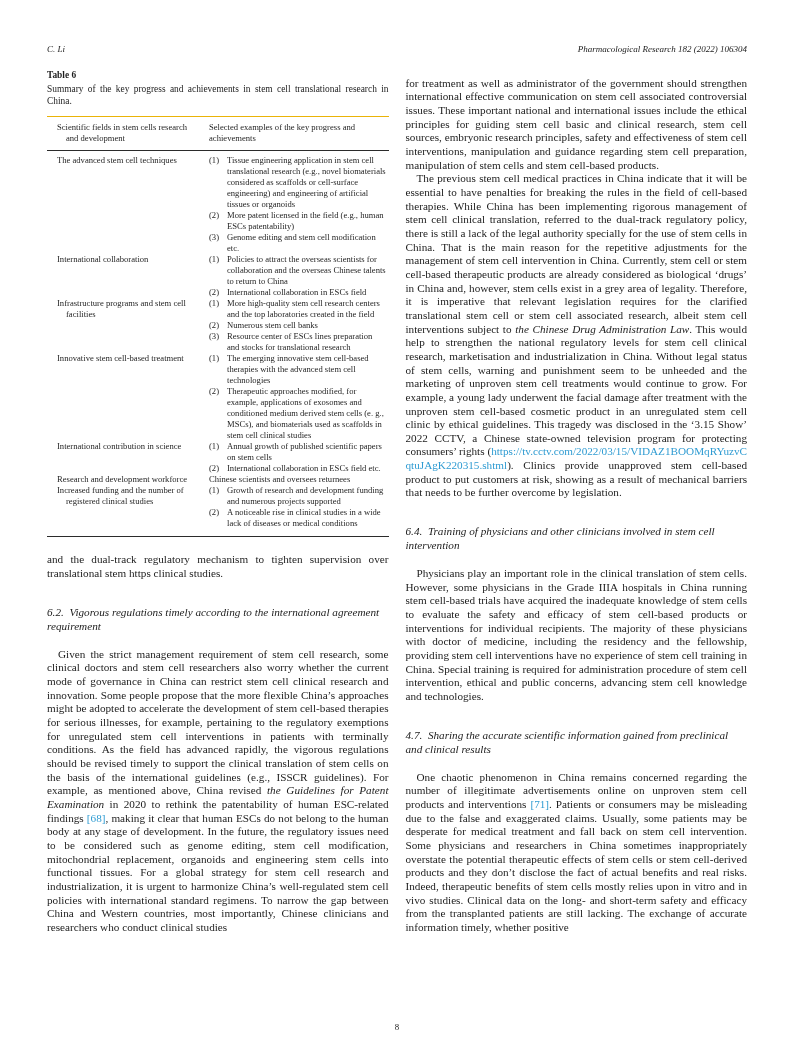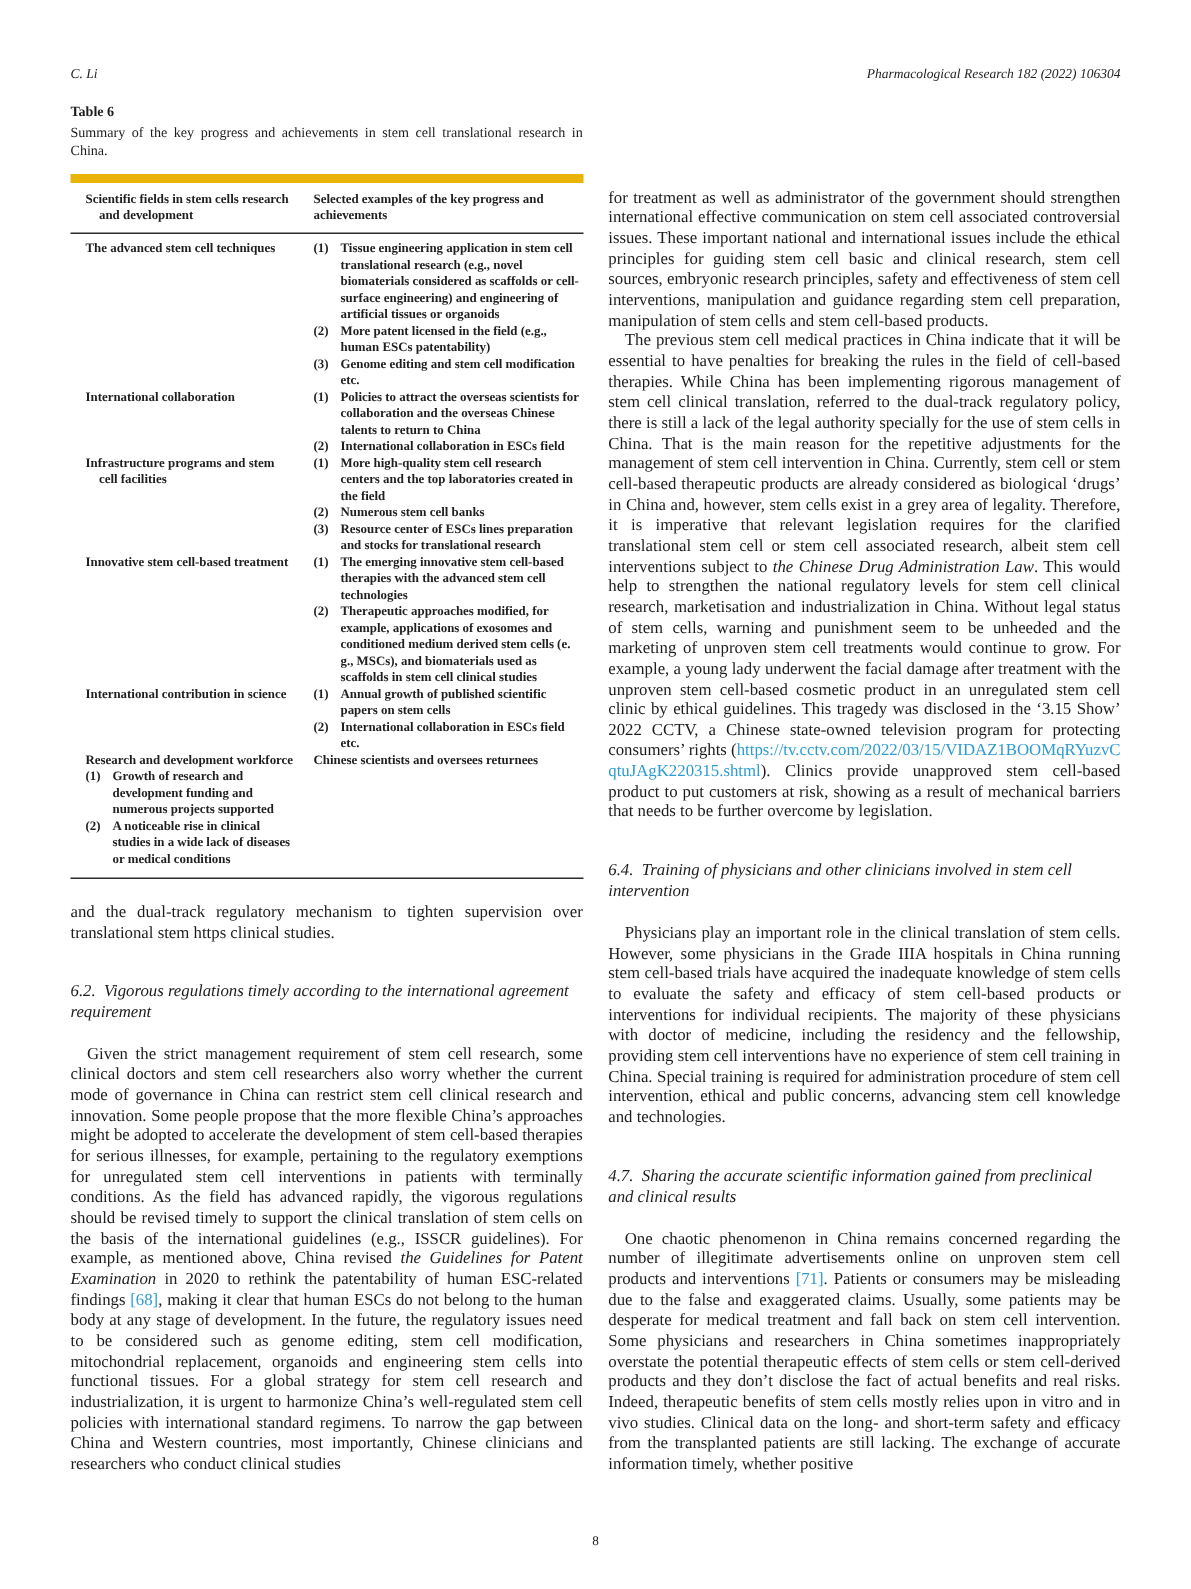--- a/index.html
+++ b/index.html
@@ -12,22 +12,22 @@
   .col{width:343px;box-sizing:border-box;}
   p.body{font-size:11.2px;line-height:1.22;text-align:justify;margin:0;}
   p.indent{text-indent:11px;}
   h3.sec{font-size:11.2px;font-style:italic;font-weight:normal;margin:24px 0 15px 0;
         line-height:1.25;}
   .it{font-style:italic;}
   .link{color:#2e9bd2;text-decoration:none;word-break:break-all;cursor:pointer;}
   
   .table-label{font-weight:bold;font-size:9.4px;margin-bottom:3px;}
   .table-caption{font-size:9.4px;line-height:1.3;text-align:justify;margin-bottom:9px;}
-  .sci-table{font-size:8.6px;line-height:1.28;border-top:6px solid #eab308;
-        border-bottom:1px solid #2b2b2b;margin-bottom:16px;color:#1f1f1f;font-weight:bold;}
+  .sci-table{font-size:8.6px;line-height:1.28;border-top:1px solid #eab308;
+        border-bottom:1px solid #2b2b2b;margin-bottom:16px;color:#1f1f1f;}
   .thead{display:grid;grid-template-columns:140px 1fr;column-gap:12px;
         padding:5px 2px 6px 10px;border-bottom:1px solid #2b2b2b;}
   .tbody{padding:4px 0 7px 0;}
   .trow{display:grid;grid-template-columns:140px 1fr;column-gap:12px;padding:0 2px 0 10px;}
   .tfield{padding-left:9px;text-indent:-9px;}
   .titem{display:flex;}
   .tnum{flex:0 0 18px;}
   .ttext{flex:1;}
   .footer{position:absolute;bottom:27px;left:0;right:0;text-align:center;font-size:8.8px;color:#222;}
 </style>
@@ -124,20 +124,21 @@
                     <span class="tnum">(2)</span>
                     <span class="ttext">International collaboration in ESCs field etc.</span>
                   </div>
                 </div>
               </div>
               <div class="trow">
                 <div class="tfield">Research and development workforce</div>
                 <div class="texamples">Chinese scientists and oversees returnees</div>
               </div>
               <div class="trow">
+                <div class="tfield">Increased funding and the number of registered clinical studies</div>
                 <div class="texamples">
                   <div class="titem">
                     <span class="tnum">(1)</span>
                     <span class="ttext">Growth of research and development funding and numerous projects supported</span>
                   </div>
                   <div class="titem">
                     <span class="tnum">(2)</span>
                     <span class="ttext">A noticeable rise in clinical studies in a wide lack of diseases or medical conditions</span>
                   </div>
                 </div>

